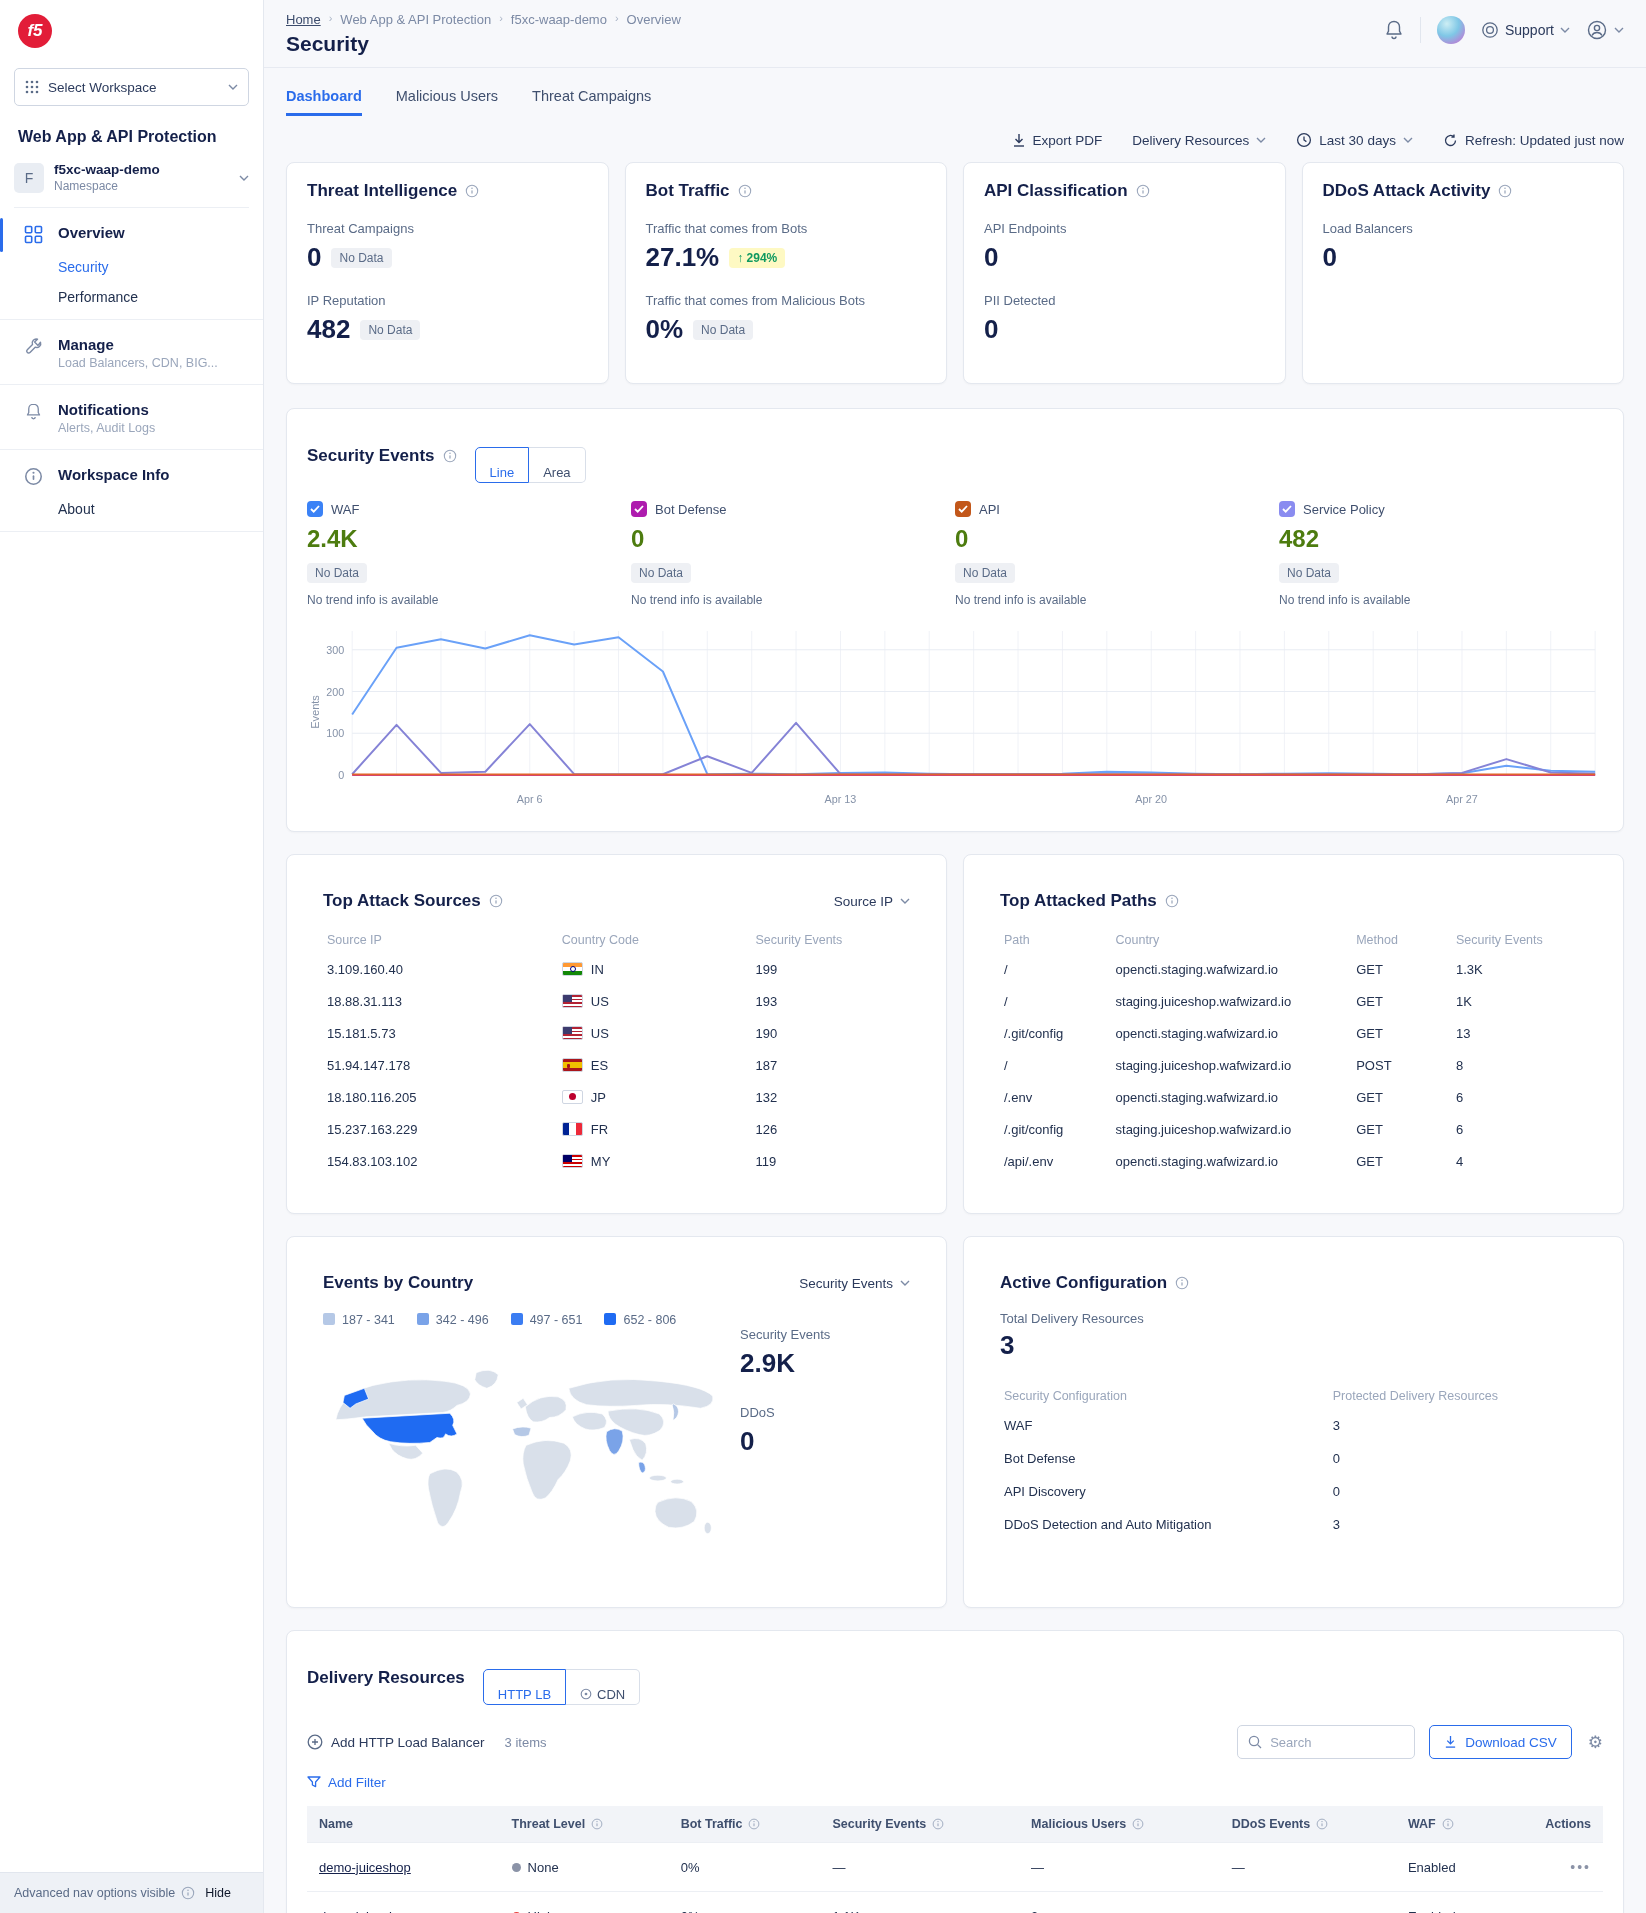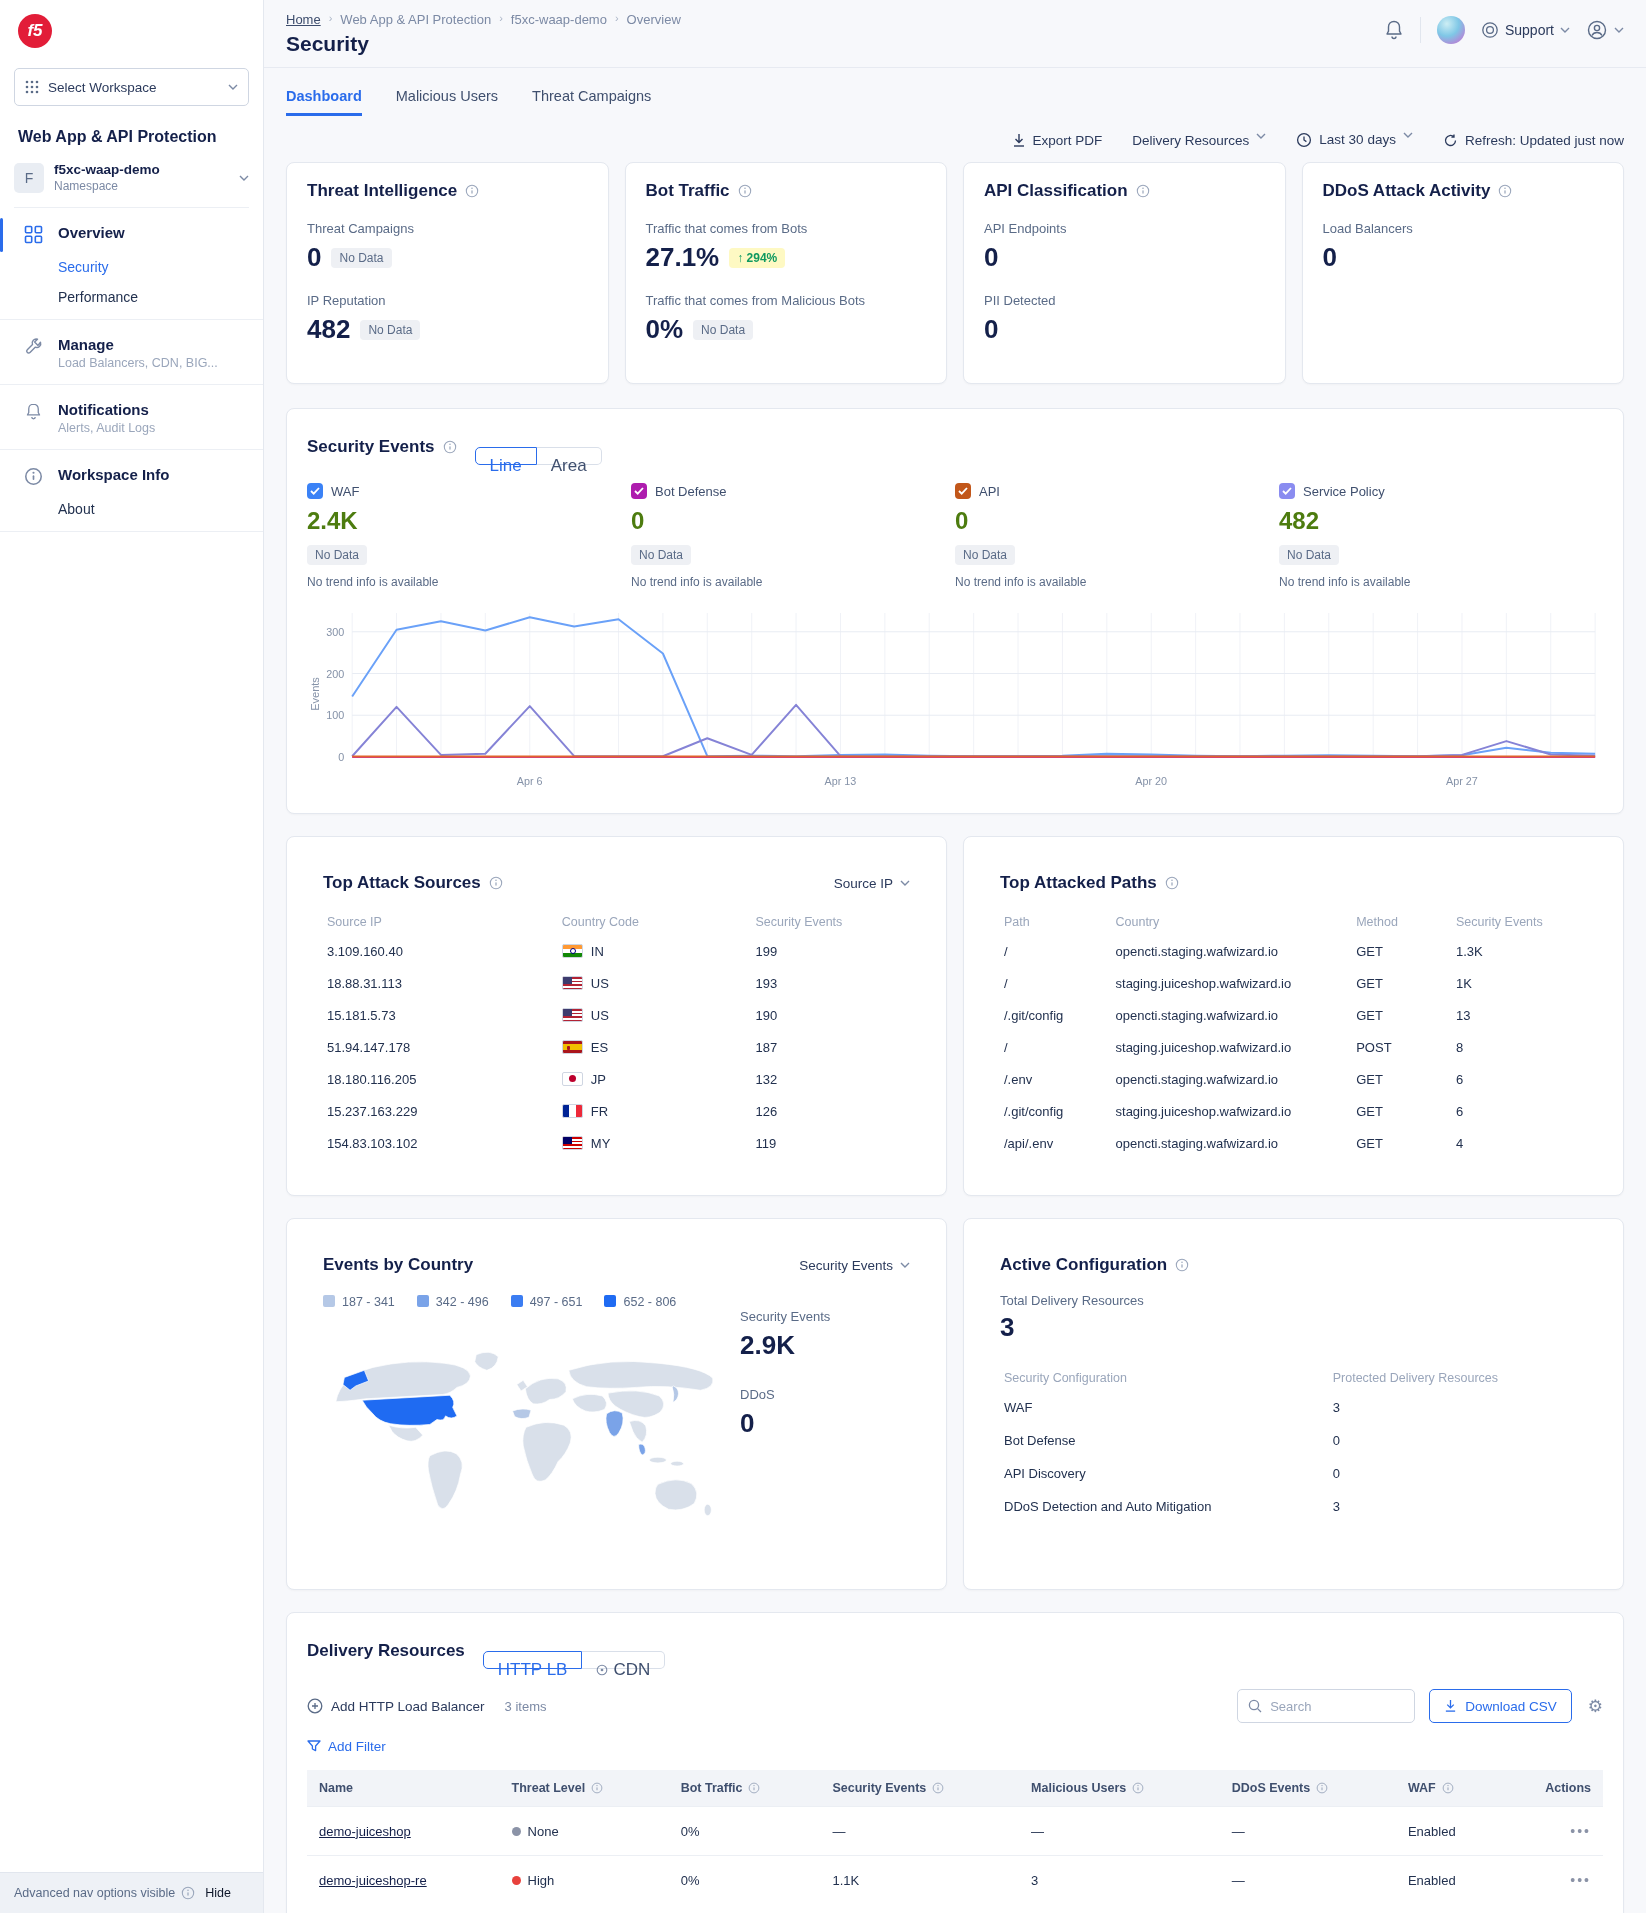--- a/index.html
+++ b/index.html
@@ -47,37 +47,37 @@
   .content { padding:0 22px; }
   .seg { display:inline-flex; margin-top:18px; }
   .seg button { height:36px; padding:0 16px; font-size:13.5px; background:#fff; border:1px solid #d9dfe9; color:#3f4f6e; cursor:pointer; }
   .seg button:first-child { border-radius:5px 0 0 5px; }
   .seg button:last-child { border-radius:0 5px 5px 0; border-left:none; }
   .seg button.on { border:1px solid #2a6ceb; color:#2a6ceb; position:relative; z-index:1; }
   .tabs { display:flex; gap:34px; margin-top:20px; }
   .tab { font-size:14.5px; color:#3f4f6e; padding-bottom:9px; cursor:pointer; }
   .tab.on { color:#2a6ceb; font-weight:bold; border-bottom:3px solid #2a6ceb; }
   .toolbar { display:flex; justify-content:flex-end; align-items:center; gap:30px; margin-top:16px; font-size:13.5px; color:#2b3a5c; }
-  .tool { display:flex; align-items:flex-start; gap:7px; cursor:pointer; }
+  .tool { display:flex; align-items:center; gap:7px; cursor:pointer; }
 
   
   .card { background:#fff; border:1px solid #e4e8ef; border-radius:8px; box-shadow:0 1px 2px rgba(16,24,40,.03); }
   .cards4 { display:flex; gap:16px; margin-top:14px; }
   .cards4 .card { flex:1; padding:18px 20px; min-height:222px; }
   .c-title { font-size:17px; font-weight:bold; color:#14204a; display:flex; align-items:center; gap:8px; }
   .m-label { font-size:13px; color:#5a6b87; margin-top:20px; }
   .m-line { display:flex; align-items:center; gap:10px; margin-top:6px; }
   .m-val { font-size:26px; font-weight:bold; color:#14204a; }
   .badge { font-size:12px; color:#5a6b87; background:#eef0f4; border-radius:4px; padding:3px 8px; }
   .badge.pos { color:#0f9960; background:#fef9c3; font-weight:bold; }
 
   
   .sev { margin-top:24px; padding:20px; }
   .sev-head { display:flex; align-items:center; gap:18px; }
-  .seg.small button { height:14px; padding:8px 14px; font-size:17px; }
+  .seg.small button { height:14px; padding:17px 14px; font-size:13px; }
   .legend { display:flex; margin-top:18px; }
   .leg { flex:1; }
   .leg-top { display:flex; align-items:center; gap:8px; font-size:13px; color:#3f4f6e; }
   .chk { width:16px; height:16px; border-radius:4px; display:inline-flex; align-items:center; justify-content:center; }
   .leg-val { font-size:24px; font-weight:bold; color:#4d7c0f; margin-top:8px; }
   .leg-badge { margin-top:10px; }
   .leg-note { font-size:12px; color:#5a6b87; margin-top:12px; }
   .chart-wrap { margin-top:14px; }
   .chart-wrap svg { display:block; width:100%; height:190px; }
   .grid  { stroke:#e8ecf3; stroke-width:1; }

